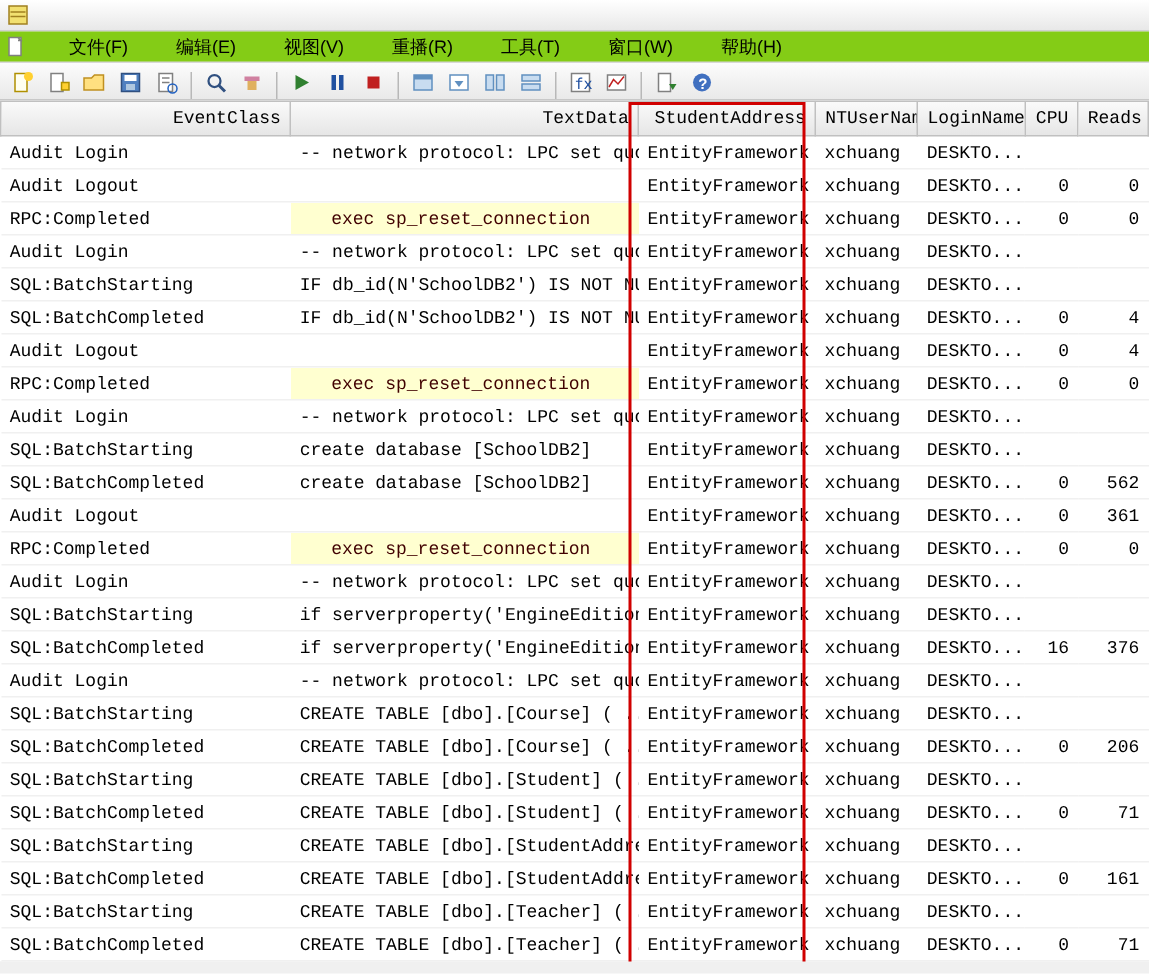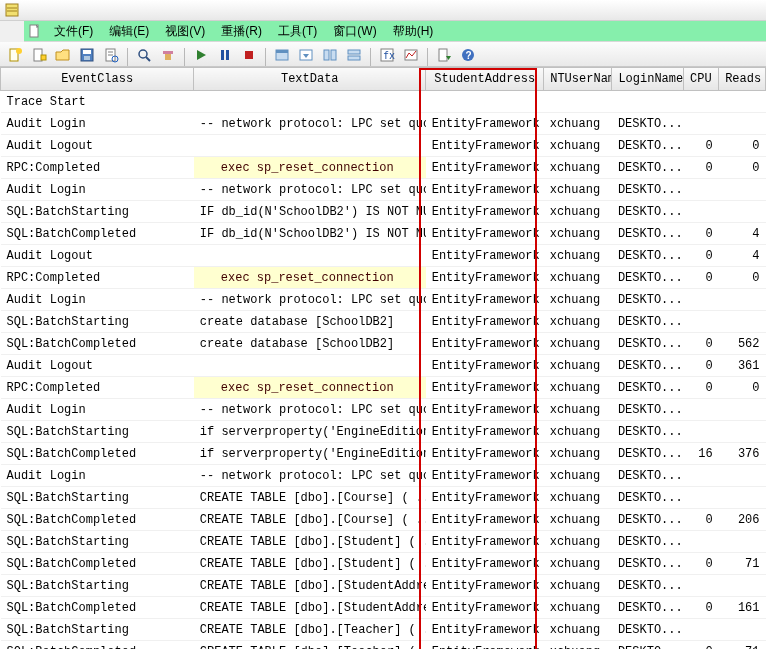--- a/index.html
+++ b/index.html
@@ -19,25 +19,24 @@
     padding: 0 4px;
     gap: 4px;
   }
   .titlebar .icon-slot {
     width: 16px; height: 16px;
     display: inline-flex; align-items: center; justify-content: center;
   }
   .titlebar .title-text { font-size: 12px; }
   .menubar {
     height: 20px; display: flex; align-items: center;
-    background: #86efac;
+    background: #84cc16;
     padding: 0 2px;
     border-bottom: 1px solid #d8d8d8;
-    gap: 0;
-    margin-left: 24px;
+    gap: 16px;
   }
   .menubar .icon-slot {
     width: 18px; height: 18px;
     display: inline-flex; align-items: center; justify-content: center;
     margin-right: 2px;
   }
   .menu-item {
     padding: 2px 8px;
     cursor: default;
   }
@@ -72,21 +71,21 @@
     width: 100%;
     table-layout: fixed;
     font-family: "Courier New", monospace;
     font-size: 12px;
   }
   table.ev th {
     background: linear-gradient(#fafafa, #e6e6e6);
     border: 1px solid #c0c0c0;
     border-top: none;
     padding: 3px 6px;
-    text-align: center;
+    text-align: right;
     font-weight: normal;
     font-family: "Courier New", monospace;
     height: 16px;
     overflow: hidden; white-space: nowrap;
   }
   table.ev td {
     padding: 3px 6px;
     border-bottom: 1px solid #f0f0f0;
     white-space: nowrap;
     overflow: hidden;
@@ -270,29 +269,20 @@
         <th>TextData</th>
         <th>StudentAddress</th>
         <th>NTUserName</th>
         <th>LoginName</th>
         <th>CPU</th>
         <th>Reads</th>
       </tr>
     </thead>
     <tbody id="ev-body">
         <tr>
-          <td>Trace Start</td>
-          <td class="textdata"></td>
-          <td></td>
-          <td></td>
-          <td></td>
-          <td class="num"></td>
-          <td class="num"></td>
-        </tr>
-        <tr>
           <td>Audit Login</td>
           <td class="textdata">-- network protocol: LPC  set quote...</td>
           <td>EntityFramework</td>
           <td>xchuang</td>
           <td>DESKTO...</td>
           <td class="num"></td>
           <td class="num"></td>
         </tr>
         <tr>
           <td>Audit Logout</td>

